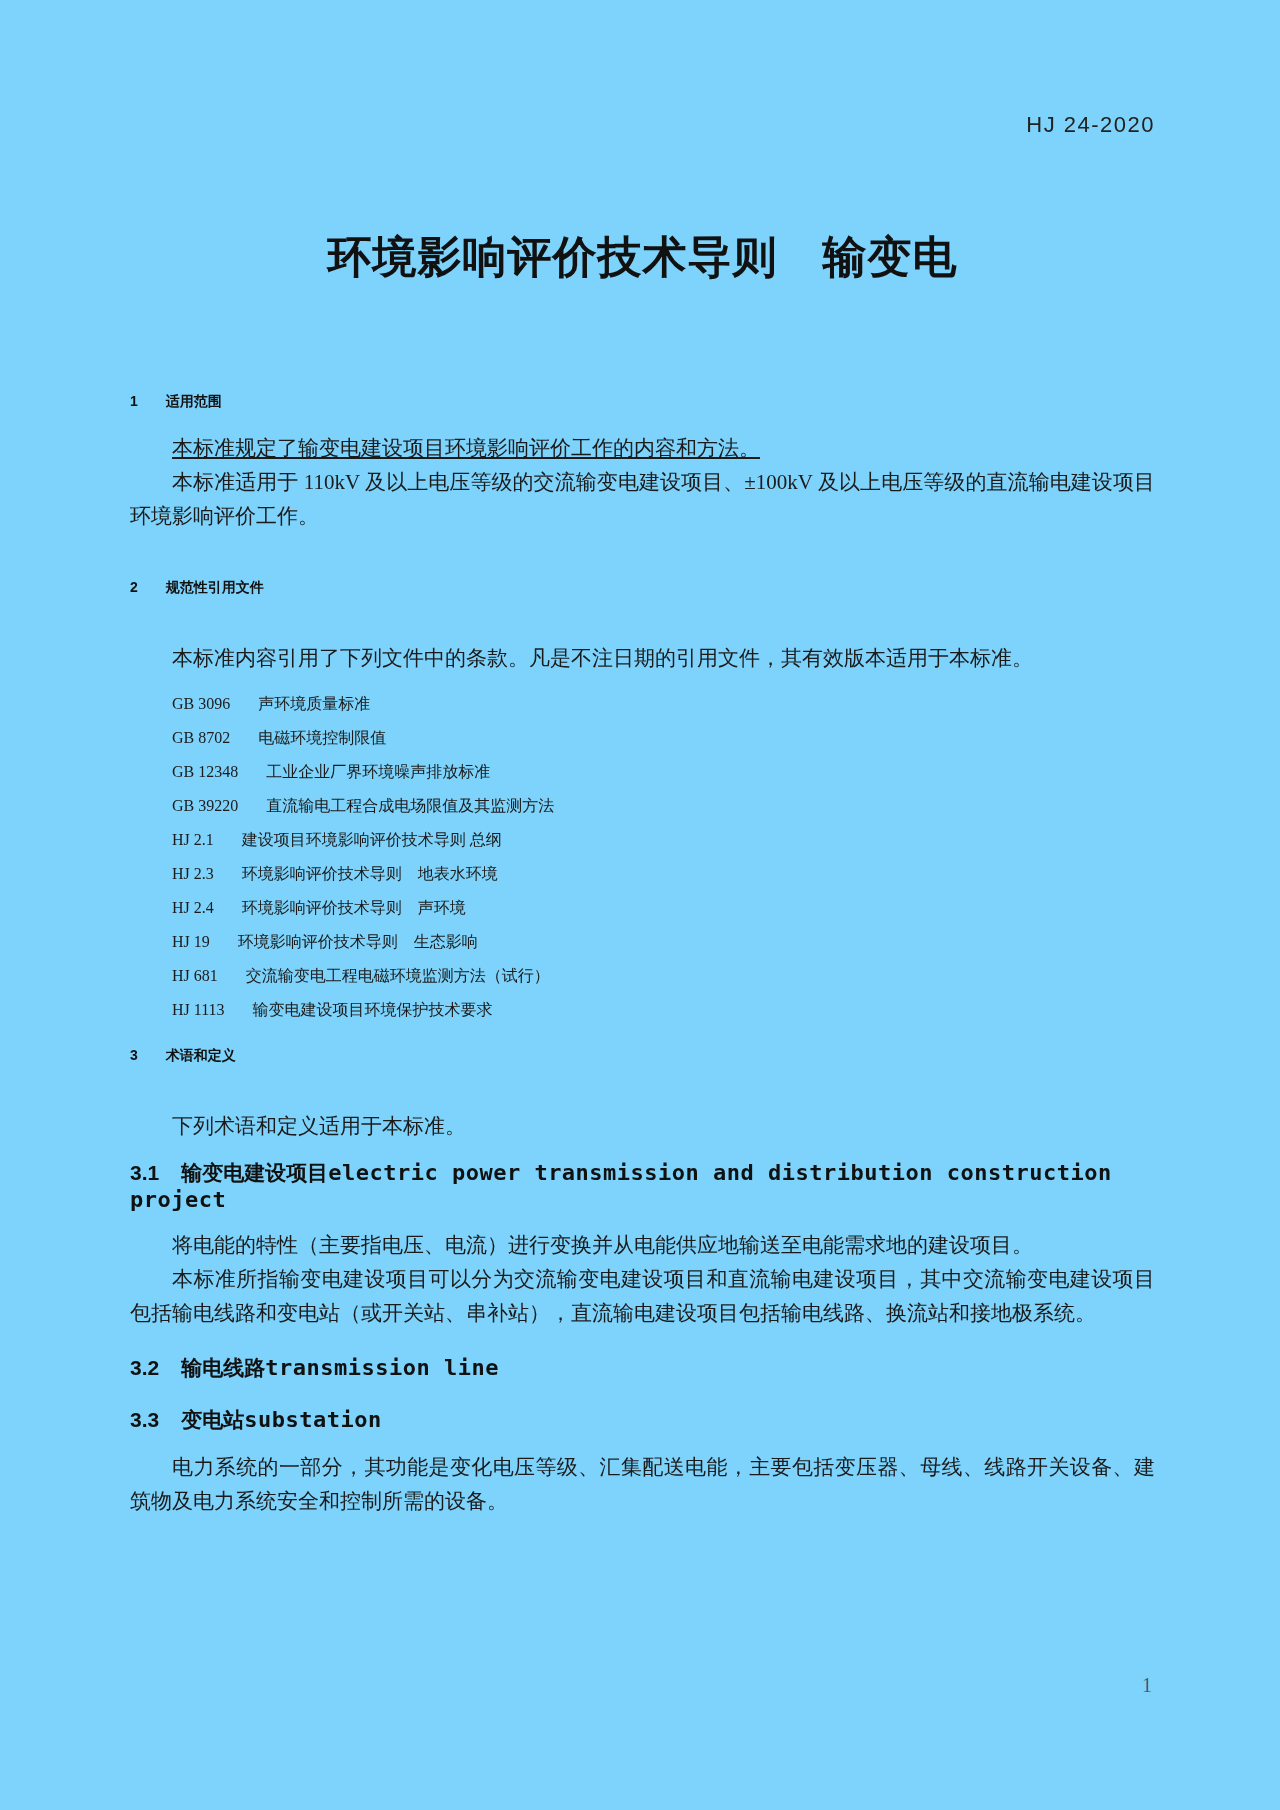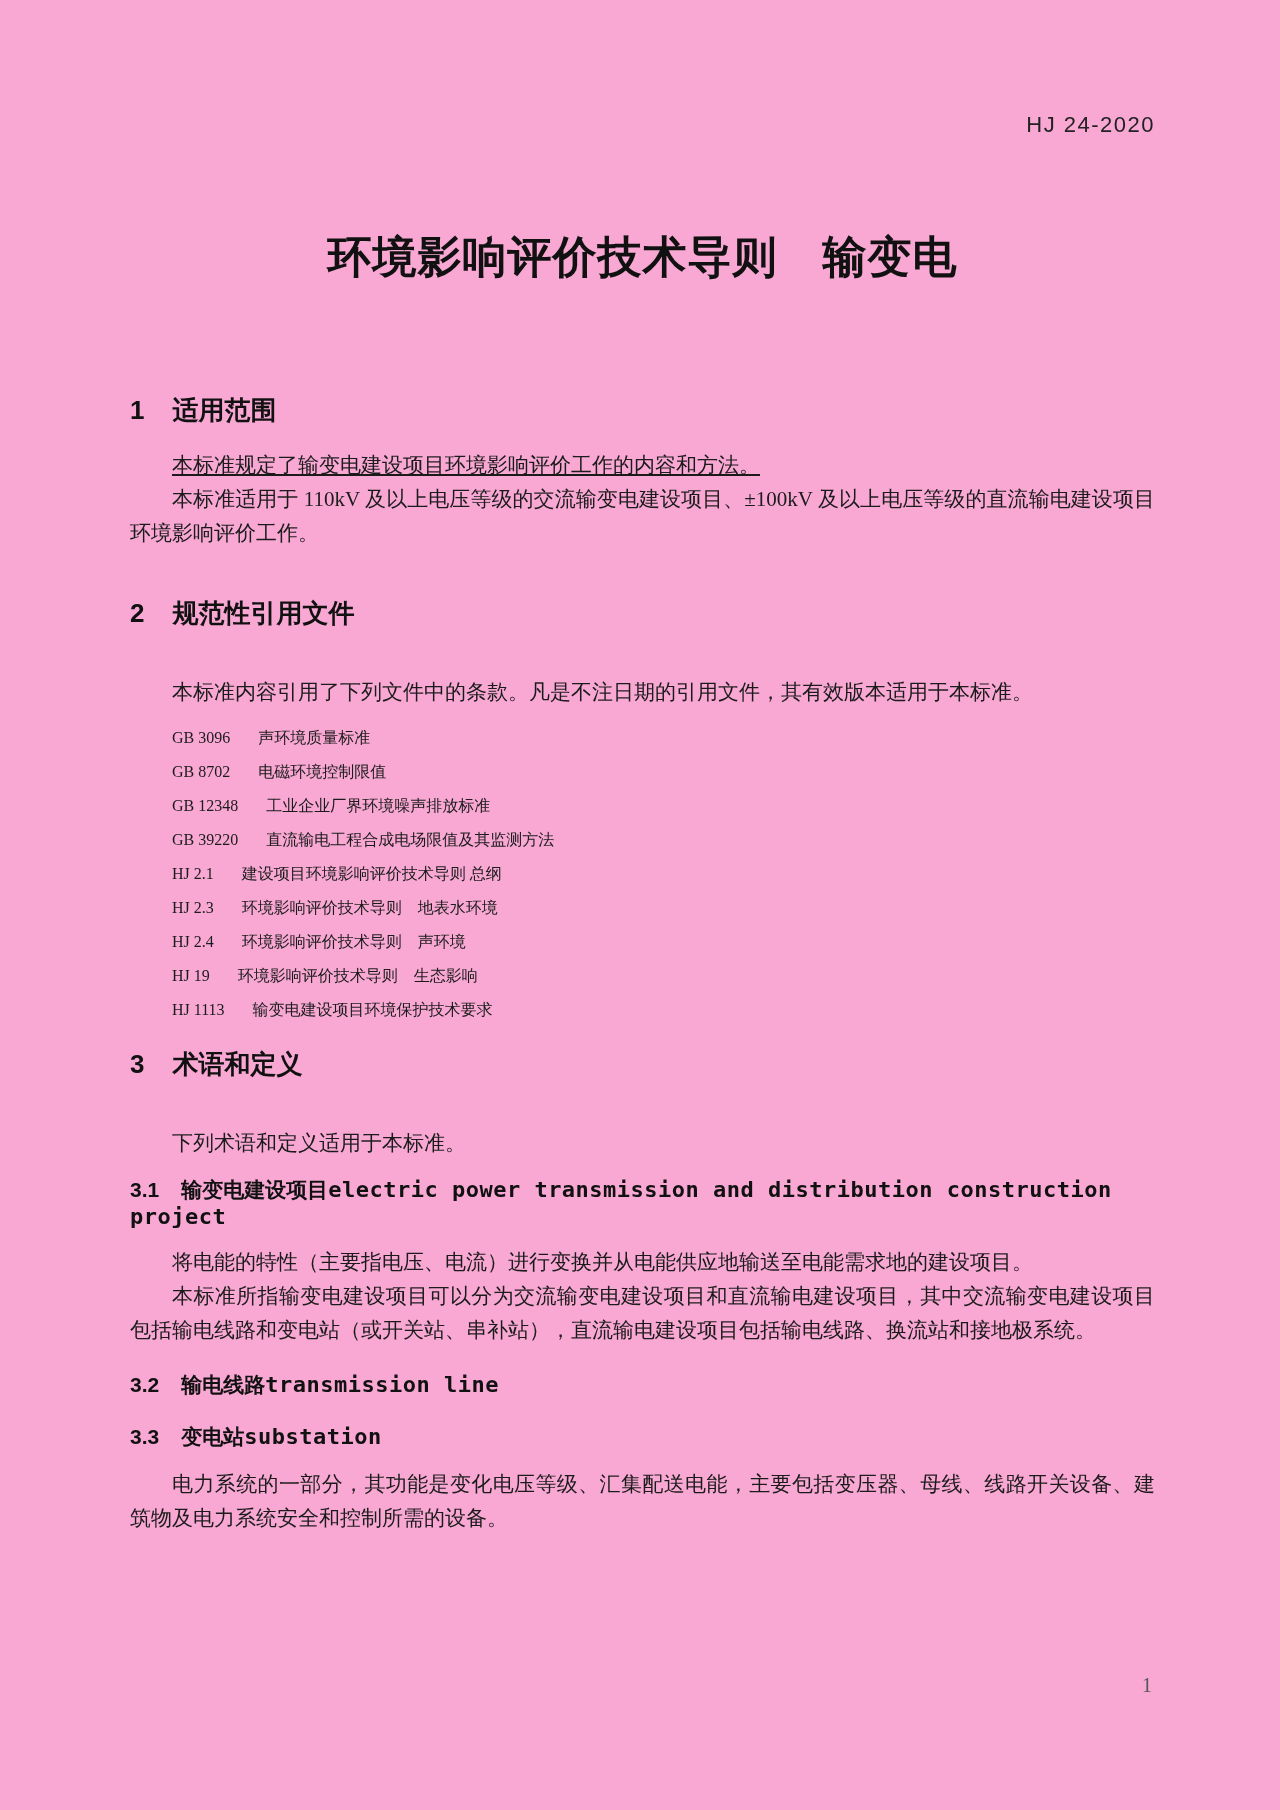--- a/index.html
+++ b/index.html
@@ -5,21 +5,21 @@
   html, body {
     margin: 0;
     padding: 0;
     background: #ffffff;
   }
   .page {
     position: relative;
     width: 1280px;
     height: 1810px;
     margin: 0 auto;
-    background: #f9a8d4;
+    background: #7dd3fc;
     box-sizing: border-box;
     padding: 0 125px 0 130px;
     overflow: hidden;
     color: #1b1b1b;
     font-family: "Liberation Serif", "DejaVu Serif", serif;
   }
   .doc-header {
     padding-top: 112px;
     text-align: right;
     font-family: "Liberation Sans", "DejaVu Sans", sans-serif;
@@ -32,21 +32,21 @@
     text-align: center;
     font-family: "Liberation Sans", "DejaVu Sans", sans-serif;
     font-weight: 700;
     font-size: 44px;
     letter-spacing: 1px;
     color: #111;
   }
   .sec-heading {
     font-family: "Liberation Sans", "DejaVu Sans", sans-serif;
     font-weight: 700;
-    font-size: 26px;
+    font-size: 14px;
     color: #111;
   }
   .sec-num { margin-right: 28px; }
   .heading-1 { margin-top: 106px; }
   .heading-2 { margin-top: 46px; }
   .heading-3 { margin-top: 20px; }
   .body-para {
     margin: 0;
     font-size: 21px;
     line-height: 34px;
@@ -133,20 +133,23 @@
       <div class="ref-item">
         <span class="ref-code">HJ 2.3</span><span class="ref-title">环境影响评价技术导则　地表水环境</span>
       </div>
       <div class="ref-item">
         <span class="ref-code">HJ 2.4</span><span class="ref-title">环境影响评价技术导则　声环境</span>
       </div>
       <div class="ref-item">
         <span class="ref-code">HJ 19</span><span class="ref-title">环境影响评价技术导则　生态影响</span>
       </div>
       <div class="ref-item">
+        <span class="ref-code">HJ 681</span><span class="ref-title">交流输变电工程电磁环境监测方法（试行）</span>
+      </div>
+      <div class="ref-item">
         <span class="ref-code">HJ 1113</span><span class="ref-title">输变电建设项目环境保护技术要求</span>
       </div>
     </div>
   </div>
 
   <div class="section">
     <div class="sec-heading heading-3">
       <span class="sec-num">3</span><span class="sec-title">术语和定义</span>
     </div>
     <p class="body-para intro-para">下列术语和定义适用于本标准。</p>

